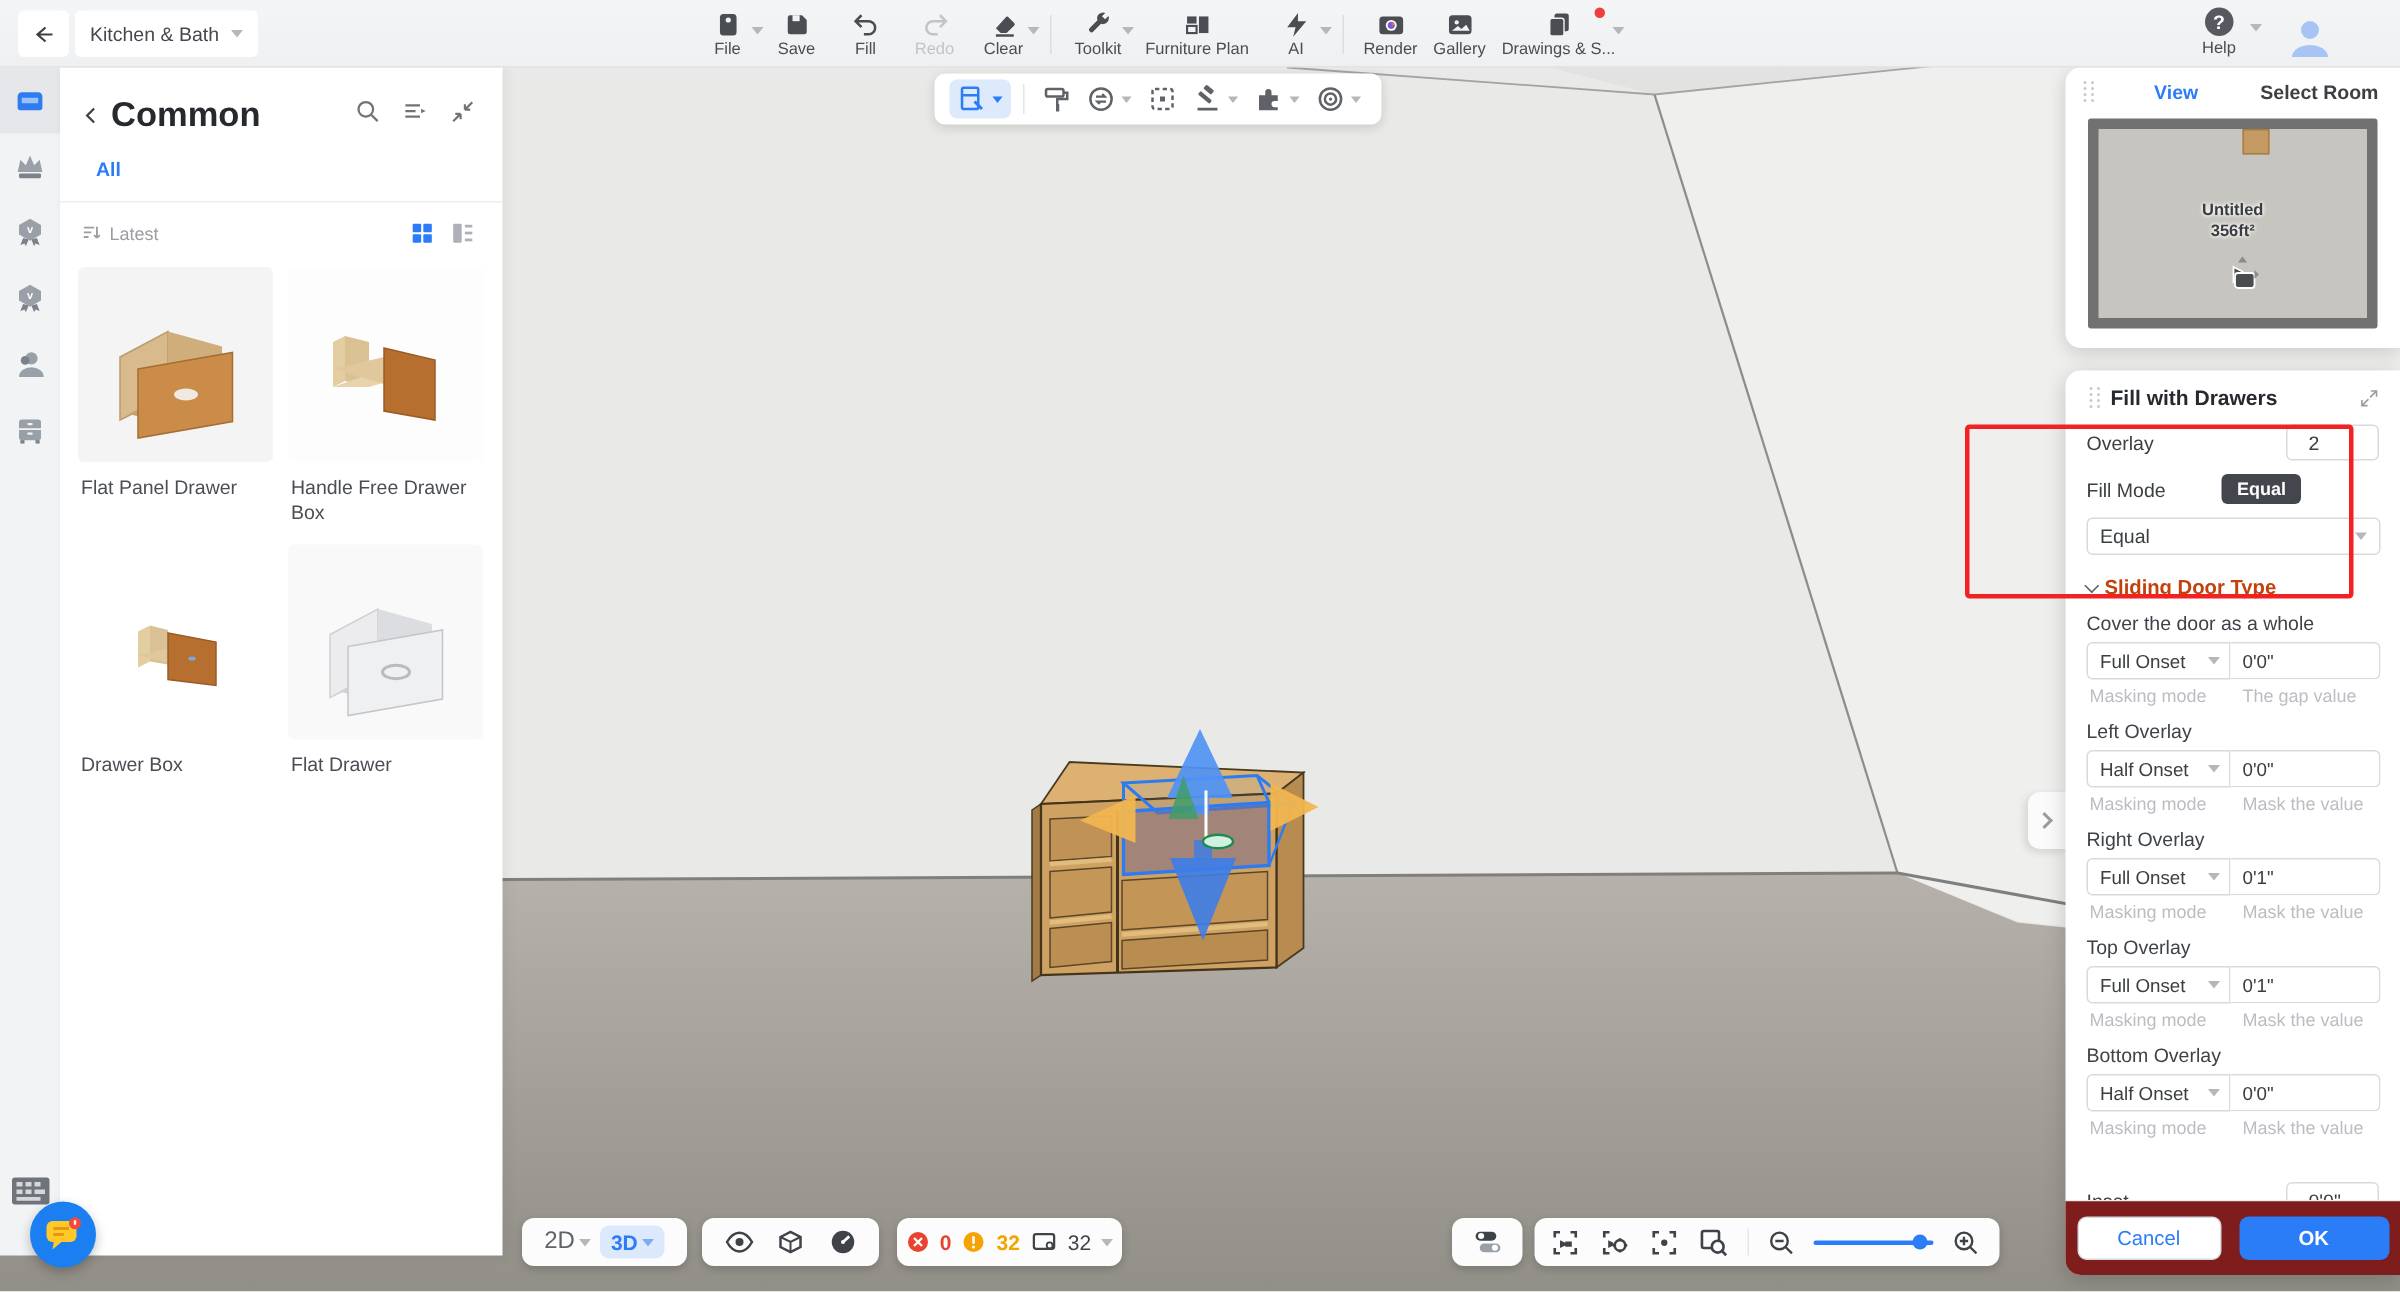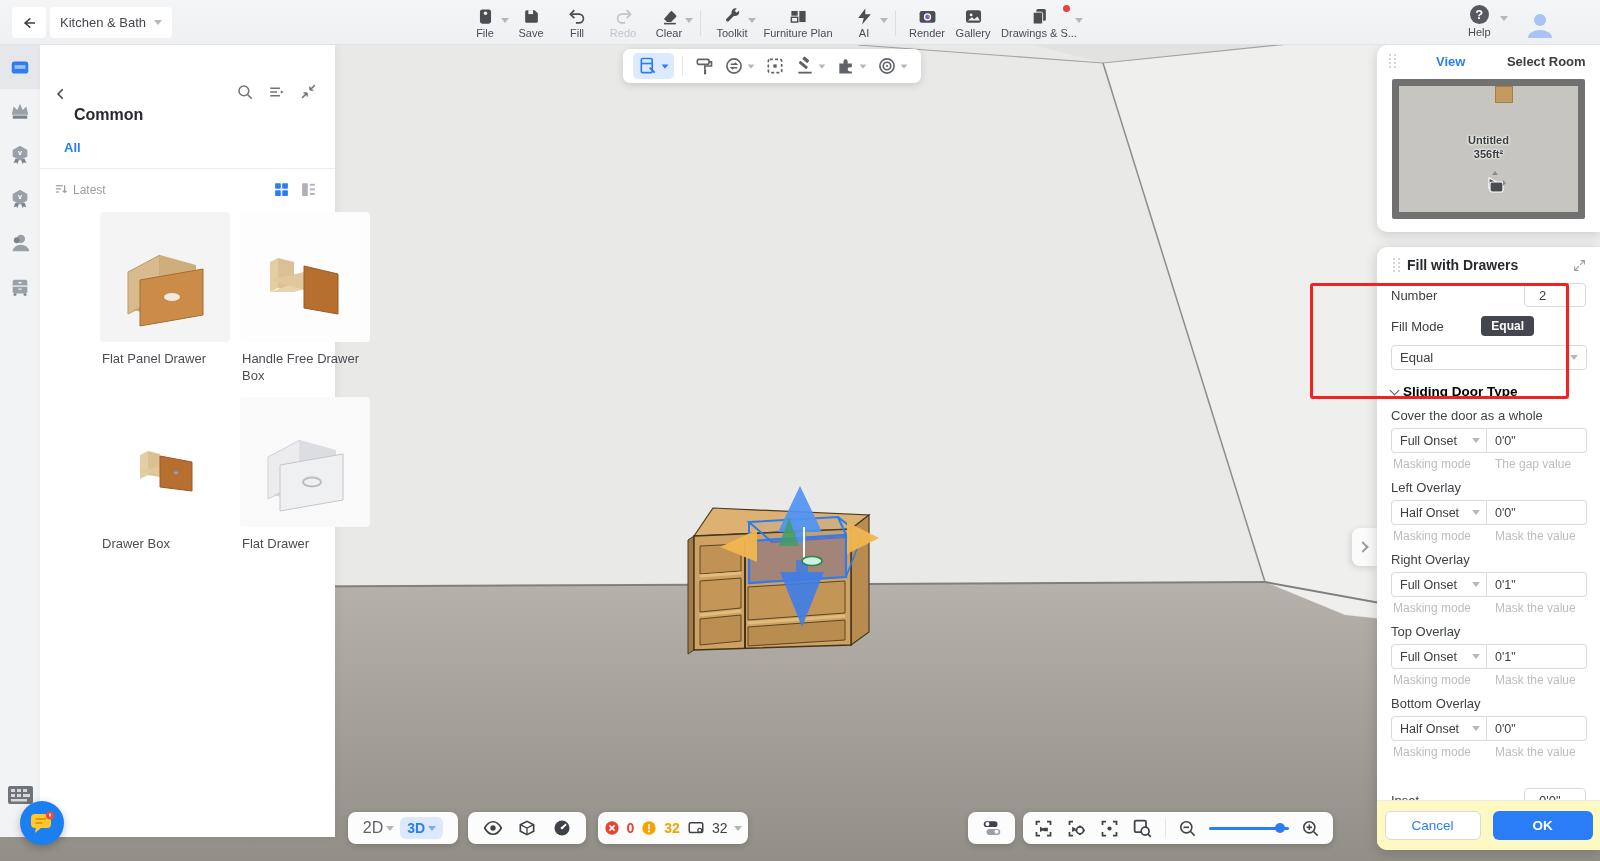--- a/index.html
+++ b/index.html
@@ -37,28 +37,28 @@
   
   #iconbar { position:absolute; left:0; top:45px; width:40px; height:792px; background:#f2f3f5; z-index:20; }
   .ib-item { width:40px; height:44px; display:flex; align-items:center; justify-content:center; cursor:pointer; }
   .ib-item.active { background:#e6e7ea; }
   #kb-icon { position:absolute; left:7px; bottom:28px; cursor:pointer; }
 
   
   #library { position:absolute; left:40px; top:45px; width:295px; height:792px; background:#fff;
     box-shadow:2px 0 8px rgba(0,0,0,.06); z-index:21; }
   .lib-head { display:flex; align-items:center; padding:18px 18px 10px 14px; }
-  .lib-title { font-size:16px; font-weight:bold; color:#26292e; margin-left:6px; flex:1;margin-top:43px; }
+  .lib-title { font-size:23px; font-weight:bold; color:#26292e; margin-left:6px; flex:1; }
   .lib-head .hicon { margin-left:14px; color:#6f7378; cursor:pointer; }
   .lib-tabs { padding:4px 0 12px 24px; border-bottom:1px solid #ededee; }
   .lib-tab { font-size:13px; font-weight:bold; color:#2a7cf7; cursor:pointer; }
   .sort-row { display:flex; align-items:center; padding:12px 18px 6px 14px; color:#9a9da2; font-size:12px; }
   .sort-row .s-label { margin-left:4px; flex:1; }
   .vt { display:inline-flex; margin-left:10px; cursor:pointer; }
-  .cards { display:grid; grid-template-columns:130px 130px; column-gap:10px; row-gap:12px; padding:8px 12px 0 12px;margin-left:48px; }
+  .cards { display:grid; grid-template-columns:130px 130px; column-gap:10px; row-gap:12px; padding:8px 12px 0 12px; }
   .card { cursor:pointer; }
   .card .img { width:130px; height:130px; border-radius:4px; display:flex; align-items:center; justify-content:center; }
   .card .cname { font-size:13px; color:#4a4e54; margin-top:9px; padding-left:2px; line-height:1.3; word-break:break-all; }
   .img.g1 { background:#f4f4f4; } .img.g2 { background:#fdfdfd; } .img.g3 { background:#fff; } .img.g4 { background:#f9f9fa; }
 
   
   #ctoolbar { position:absolute; left:623px; top:49px; height:34px; background:#fff; border-radius:7px;
     box-shadow:0 2px 8px rgba(0,0,0,.14); display:flex; align-items:center; padding:0 8px; z-index:22; }
   .ct-item { display:flex; align-items:center; padding:0 5px; color:#5f6368; cursor:pointer; }
   .ct-item.active { background:#ddeafc; border-radius:5px; margin:0 2px; padding:3px 5px; color:#2a7cf7; }
@@ -88,32 +88,32 @@
   .fp-head { display:flex; align-items:center; }
   .fp-title { font-size:14px; font-weight:bold; color:#26292e; flex:1; }
   .fp-body { padding:10px 0 0 4px; }
   .fp-row { display:flex; align-items:center; justify-content:space-between; margin-bottom:9px; }
   .fp-label { font-size:13px; color:#3c4043; }
   .num-input { width:62px; height:24px; border:1px solid #d8dadd; border-radius:4px; font-size:13px; color:#3c4043;
     padding-left:14px; font-family:inherit; }
   .chip { background:#43474d; color:#fff; font-size:12px; font-weight:bold; border-radius:4px; padding:3px 10px; margin-right:52px; }
   .fselect { display:flex; align-items:center; width:196px; height:25px; border:1px solid #d8dadd; border-radius:4px;
     font-size:13px; color:#3c4043; padding:0 8px; justify-content:space-between; cursor:pointer; }
-  .sec-head { display:flex; align-items:center; gap:5px; font-size:13.5px; font-weight:bold; color:#000000; margin:14px 0 8px 0; cursor:pointer; }
+  .sec-head { display:flex; align-items:center; gap:5px; font-size:13.5px; font-weight:bold; color:#c2410c; margin:14px 0 8px 0; cursor:pointer; }
   .chev { width:7px; height:7px; border-right:1.6px solid #5b5f66; border-bottom:1.6px solid #5b5f66; transform:rotate(45deg); margin-top:-3px; }
   .f-label { font-size:13px; color:#3e4349; margin:9px 0 5px 0; }
   .combo { display:flex; width:196px; }
   .combo .csel { width:96px; height:25px; border:1px solid #d8dadd; border-radius:4px 0 0 4px; display:flex; align-items:center;
     justify-content:space-between; padding:0 6px 0 8px; font-size:12.5px; color:#3c4043; cursor:pointer; }
   .combo .cval { flex:1; height:25px; border:1px solid #d8dadd; border-left:none; border-radius:0 4px 4px 0;
     font-size:12.5px; color:#3c4043; padding-left:8px; font-family:inherit; min-width:0; }
   .hints { display:flex; font-size:12px; color:#babdc2; margin-top:4px; }
   .hints .h1 { width:104px; padding-left:2px; } .hints .h2 { flex:1; }
   .fp-foot { position:absolute; left:0; bottom:0; width:223px; height:50px; border-top:1px solid #ececee;
-    display:flex; align-items:center; justify-content:center; gap:12px; background:#fef9c3; border-radius:0 0 0 10px; }
+    display:flex; align-items:center; justify-content:center; gap:12px; background:#7f1d1d; border-radius:0 0 0 10px; }
   .btn-cancel { width:96px; height:29px; border:1px solid #d6d9de; background:#fff; color:#2a7cf7; font-size:13.5px;
     border-radius:6px; cursor:pointer; font-family:inherit; }
   .btn-ok { width:100px; height:29px; border:none; background:#2a7cf7; color:#fff; font-size:13.5px; font-weight:bold;
     border-radius:6px; cursor:pointer; font-family:inherit; }
 
   #collapse-tab { position:absolute; left:1352px; top:528px; width:26px; height:38px; background:#fbfbfc;
     border-radius:8px 0 0 8px; box-shadow:-2px 2px 6px rgba(0,0,0,.12); z-index:22; display:flex; align-items:center; cursor:pointer; }
   #collapse-tab .chevr { width:8px; height:8px; border-right:2px solid #9a9da2; border-bottom:2px solid #9a9da2;
     transform:rotate(-45deg); margin-left:7px; }
 
@@ -585,21 +585,21 @@
         </span>
       <span class="fp-title">Fill with Drawers</span>
       <svg width="13" height="13" viewBox="0 0 24 24">
           <path d="M14 3 h7 v7 M21 3 L13 11" stroke="#9a9da2" stroke-width="2" fill="none"></path>
           <path d="M10 21 H3 v-7 M3 21 L11 13" stroke="#9a9da2" stroke-width="2" fill="none"></path>
         </svg>
     </div>
 
     <div class="fp-body">
       <div class="fp-row">
-        <span class="fp-label">Number</span>
+        <span class="fp-label">Overlay</span>
         <input class="num-input" value="2" style="">
       </div>
       <div class="fp-row">
         <span class="fp-label">Fill Mode</span>
         <span class="chip">Equal</span>
       </div>
       <div class="fselect">
         <span>Equal</span>
         <span class="caret"></span>
       </div>

